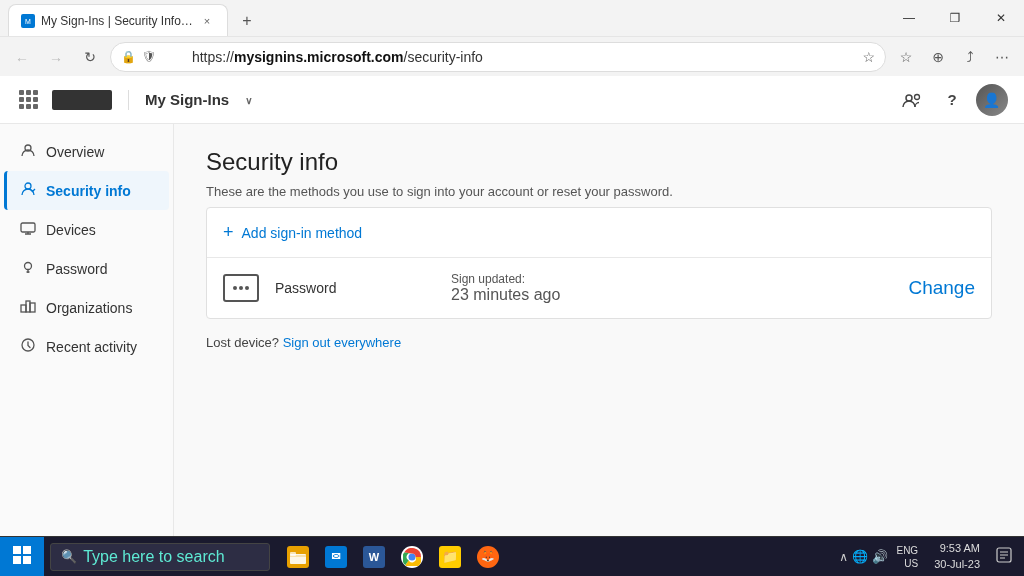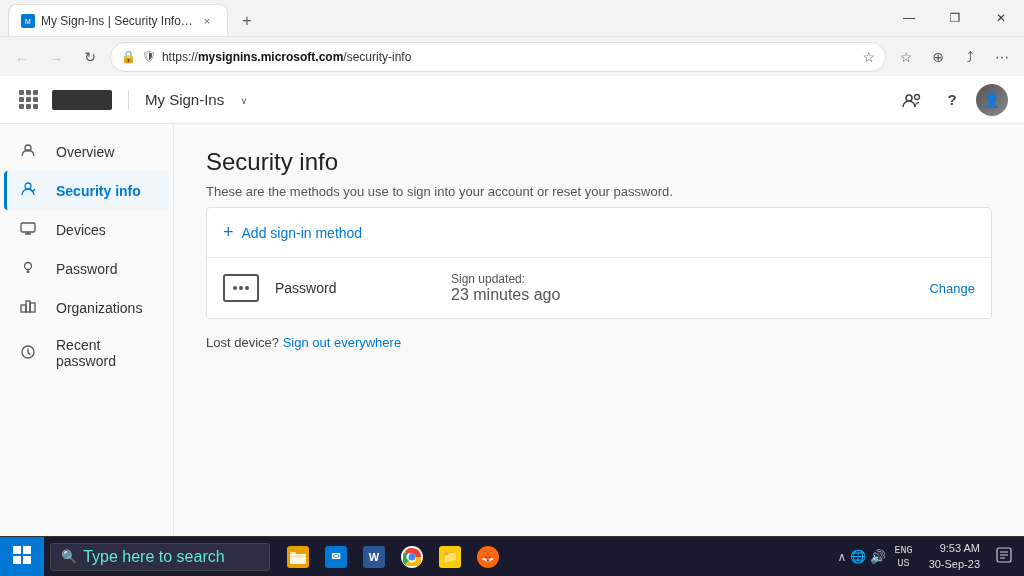--- a/index.html
+++ b/index.html
@@ -7,84 +7,84 @@
     .tab { display: flex; align-items: center; gap: 6px; background: #fff; border: 1px solid #ddd; border-bottom: none; border-radius: 8px 8px 0 0; padding: 0 12px; height: 32px; max-width: 220px; min-width: 180px; font-size: 12px; color: #333; }
     .tab-favicon { width: 14px; height: 14px; background: #0078d4; border-radius: 2px; flex-shrink: 0; display:flex; align-items:center; justify-content:center; }
     .tab-title { flex: 1; overflow: hidden; text-overflow: ellipsis; white-space: nowrap; font-size: 12px; }
     .tab-close { cursor: pointer; color: #666; font-size: 11px; width: 16px; height: 16px; display: flex; align-items: center; justify-content: center; border-radius: 3px; }
     .new-tab-btn { width: 30px; height: 30px; display: flex; align-items: center; justify-content: center; cursor: pointer; color: #555; font-size: 16px; border-radius: 4px; margin-left: 4px; }
     .nav-bar { display: flex; align-items: center; gap: 6px; padding: 4px 8px; background: #f3f3f3; height: 40px; border-top: 1px solid #e5e5e5; }
     .nav-btn { width: 28px; height: 28px; display: flex; align-items: center; justify-content: center; border-radius: 4px; cursor: pointer; color: #555; font-size: 14px; }
     .nav-btn.disabled { color: #bbb; cursor: default; }
     .address-bar-container { flex: 1; display: flex; align-items: center; background: #fff; border: 1px solid #ddd; border-radius: 20px; height: 30px; padding: 0 10px; gap: 6px; }
     .address-icon { color: #555; font-size: 12px; }
-    .address-text { flex: 1; font-size: 12px; color: #333; }
+    .address-text { flex: 1; font-size: 14px; color: #333; margin-left: 30px; }
     .address-text span.domain { font-weight: 600; color: #111; }
     .nav-right { display: flex; align-items: center; gap: 4px; }
     .nav-icon-btn { width: 28px; height: 28px; display: flex; align-items: center; justify-content: center; border-radius: 4px; cursor: pointer; color: #555; font-size: 14px; }
     .window-controls { display: flex; margin-left: auto; }
     .win-btn { width: 46px; height: 36px; display: flex; align-items: center; justify-content: center; cursor: pointer; color: #333; font-size: 12px; }
 
     
     .app-header { display: flex; align-items: center; height: 48px; background: #fff; border-bottom: 1px solid #e8e8e8; padding: 0 16px; }
     .app-grid { width: 24px; height: 24px; display: flex; align-items: center; justify-content: center; cursor: pointer; margin-right: 12px; }
     .grid-icon { display: grid; grid-template-columns: repeat(3,5px); gap: 2px; }
     .grid-dot { width: 5px; height: 5px; background: #666; border-radius: 1px; }
     .app-logo-area { display: flex; align-items: center; gap: 8px; border-right: 1px solid #ddd; padding-right: 16px; margin-right: 16px; }
     .logo-placeholder { width: 60px; height: 20px; background: #333; border-radius: 2px; }
-    .app-name { display: flex; align-items: center; gap: 16px; font-size: 15px; font-weight: 400; color: #333; cursor: pointer; }
+    .app-name { display: flex; align-items: center; gap: 16px; font-size: 15px; font-weight: 700; color: #333; cursor: pointer; }
     .app-name-chevron { font-size: 10px; color: #666; margin-top: 1px; }
     .header-right { margin-left: auto; display: flex; align-items: center; gap: 8px; }
     .header-icon-btn { width: 32px; height: 32px; display: flex; align-items: center; justify-content: center; cursor: pointer; border-radius: 4px; color: #444; font-size: 16px; }
     .avatar { width: 32px; height: 32px; border-radius: 50%; background: #555; overflow: hidden; cursor: pointer; }
 
     
     .main-layout { display: flex; height: calc(576px - 36px - 40px - 48px - 40px); }
 
     
     .sidebar { width: 174px; background: #fafafa; border-right: 1px solid #e8e8e8; padding: 8px 0; flex-shrink: 0; }
-    .sidebar-item { display: flex; align-items: center; gap: 20px; padding: 10px 16px; cursor: pointer; color: #333; font-size: 14px; border-radius: 4px; margin: 0 4px; }
+    .sidebar-item { display: flex; align-items: center; gap: 10px; padding: 10px 16px; cursor: pointer; color: #333; font-size: 14px; border-radius: 4px; margin: 0 4px; }
     .sidebar-item.active { background: #eff6fc; color: #0078d4; font-weight: 600; border-left: 3px solid #0078d4; padding-left: 13px; }
     .sidebar-icon { font-size: 15px; flex-shrink: 0; }
 
     
     .content { flex: 1; padding: 24px 32px; overflow-y: auto; background: #f9f9f9; }
     .page-title { font-size: 24px; font-weight: 300; color: #222; margin-bottom: 8px; }
     .page-subtitle { font-size: 13px; color: #555; margin-bottom: 8px; }
     .card { background: #fff; border: 1px solid #e0e0e0; border-radius: 4px; padding: 0; }
     .add-method-row { display: flex; align-items: center; gap: 8px; padding: 14px 16px; cursor: pointer; color: #0078d4; font-size: 14px; border-bottom: 1px solid #e8e8e8; }
     .add-plus { font-size: 18px; font-weight: 300; }
     .method-row { display: flex; align-items: center; padding: 14px 16px; gap: 16px; }
     .method-icon { width: 36px; height: 28px; border: 2px solid #555; border-radius: 3px; display: flex; align-items: center; justify-content: center; flex-shrink: 0; }
     .method-icon-dots { display: flex; gap: 2px; }
     .method-dot { width: 4px; height: 4px; background: #555; border-radius: 50%; }
     .method-name { font-size: 14px; color: #333; min-width: 100px; }
     .method-meta { margin-left: 60px; }
     .method-last-updated-label { font-size: 12px; color: #555; }
     .method-time { font-size: 16px; color: #555; }
     .method-change { margin-left: auto; }
-    .change-link { color: #0078d4; font-size: 13px; cursor: pointer; text-decoration: none; }
+    .change-link { color: #0078d4; font-size: 19px; cursor: pointer; text-decoration: none; }
     .lost-device { margin-top: 16px; font-size: 13px; color: #444; }
     .lost-device a { color: #0078d4; cursor: pointer; text-decoration: none; }
 
     
     .taskbar { position: fixed; bottom: 0; left: 0; width: 1024px; height: 40px; background: #1a1a2e; display: flex; align-items: center; border-top: 1px solid #333; z-index: 100; }
     .taskbar-start { width: 44px; height: 40px; display: flex; align-items: center; justify-content: center; cursor: pointer; background: #0078d4; }
     .start-icon { color: #fff; font-size: 16px; }
     .taskbar-search { display: flex; align-items: center; background: #2d2d44; border: 1px solid #444; border-radius: 3px; margin: 0 6px; padding: 4px 10px; gap: 6px; width: 220px; cursor: text; }
     .search-icon-tb { color: #aaa; font-size: 13px; }
     .search-text-tb { color: #5eead4; font-size: 16px; }
     .taskbar-apps { display: flex; align-items: center; gap: 2px; margin-left: 4px; }
     .taskbar-app { width: 36px; height: 36px; display: flex; align-items: center; justify-content: center; border-radius: 3px; cursor: pointer; }
     .taskbar-app-icon { width: 22px; height: 22px; border-radius: 3px; display: flex; align-items: center; justify-content: center; font-size: 13px; }
     .taskbar-right { margin-left: auto; display: flex; align-items: center; gap: 4px; padding-right: 8px; }
     .taskbar-sys-icons { display: flex; align-items: center; gap: 4px; }
     .taskbar-sys-icon { color: #ccc; font-size: 12px; cursor: pointer; }
     .taskbar-time { text-align: right; color: #ddd; font-size: 11px; line-height: 1.4; cursor: pointer; padding: 0 8px; }
-    .taskbar-lang { color: #ccc; font-size: 11px; text-align: center; line-height: 1.4; padding: 0 4px; cursor: pointer; font-family: Liberation Mono, monospace; }
+    .taskbar-lang { color: #ccc; font-size: 11px; text-align: right; line-height: 1.4; padding: 0 4px; cursor: pointer; }
     .taskbar-notif { color: #ccc; font-size: 14px; cursor: pointer; padding: 0 4px; }
 
     
     .title-row { display: flex; align-items: center; height: 36px; background: #f3f3f3; }
     .tab-area { display: flex; align-items: flex-end; flex: 1; height: 36px; padding-left: 8px; }
 
     
     .content::-webkit-scrollbar { width: 6px; }
     .content::-webkit-scrollbar-thumb { background: #ccc; border-radius: 3px; }
   </style>
@@ -229,21 +229,21 @@
       </span>
       <span>Organizations</span>
     </div>
     <div class="sidebar-item">
       <span class="sidebar-icon">
         <svg width="16" height="16" viewBox="0 0 16 16" fill="none">
             <circle cx="8" cy="8" r="6" stroke="#555" stroke-width="1.3"></circle>
             <path d="M8 5v3.5l2 2" stroke="#555" stroke-width="1.3" stroke-linecap="round"></path>
           </svg>
       </span>
-      <span>Recent password</span>
+      <span>Recent activity</span>
     </div>
   </div>
 
   <div class="content">
     <h1 class="page-title">Security info</h1>
     <p class="page-subtitle">These are the methods you use to sign into your account or reset your password.</p>
 
     <div class="card">
 
       <div class="add-method-row">
@@ -339,21 +339,21 @@
       <span class="taskbar-sys-icon">∧</span>
       <span class="taskbar-sys-icon" style="font-size:13px;">🌐</span>
       <span class="taskbar-sys-icon" style="font-size:13px;">🔊</span>
     </div>
     <div class="taskbar-lang">
       <div style="white-space:pre-line; font-size:10px; line-height:1.3; color:#ddd;">ENG
 US</div>
     </div>
     <div class="taskbar-time">
       <div>9:53 AM</div>
-      <div>30-Sep-23</div>
+      <div>30-Jul-23</div>
     </div>
     <div class="taskbar-notif">
       <svg width="16" height="16" viewBox="0 0 16 16" fill="none">
           <rect x="1" y="1" width="14" height="14" rx="2" stroke="#ccc" stroke-width="1.2"></rect>
           <path d="M4 8h8M4 5h8M4 11h5" stroke="#ccc" stroke-width="1.2"></path>
         </svg>
     </div>
   </div>
 </div>
 

